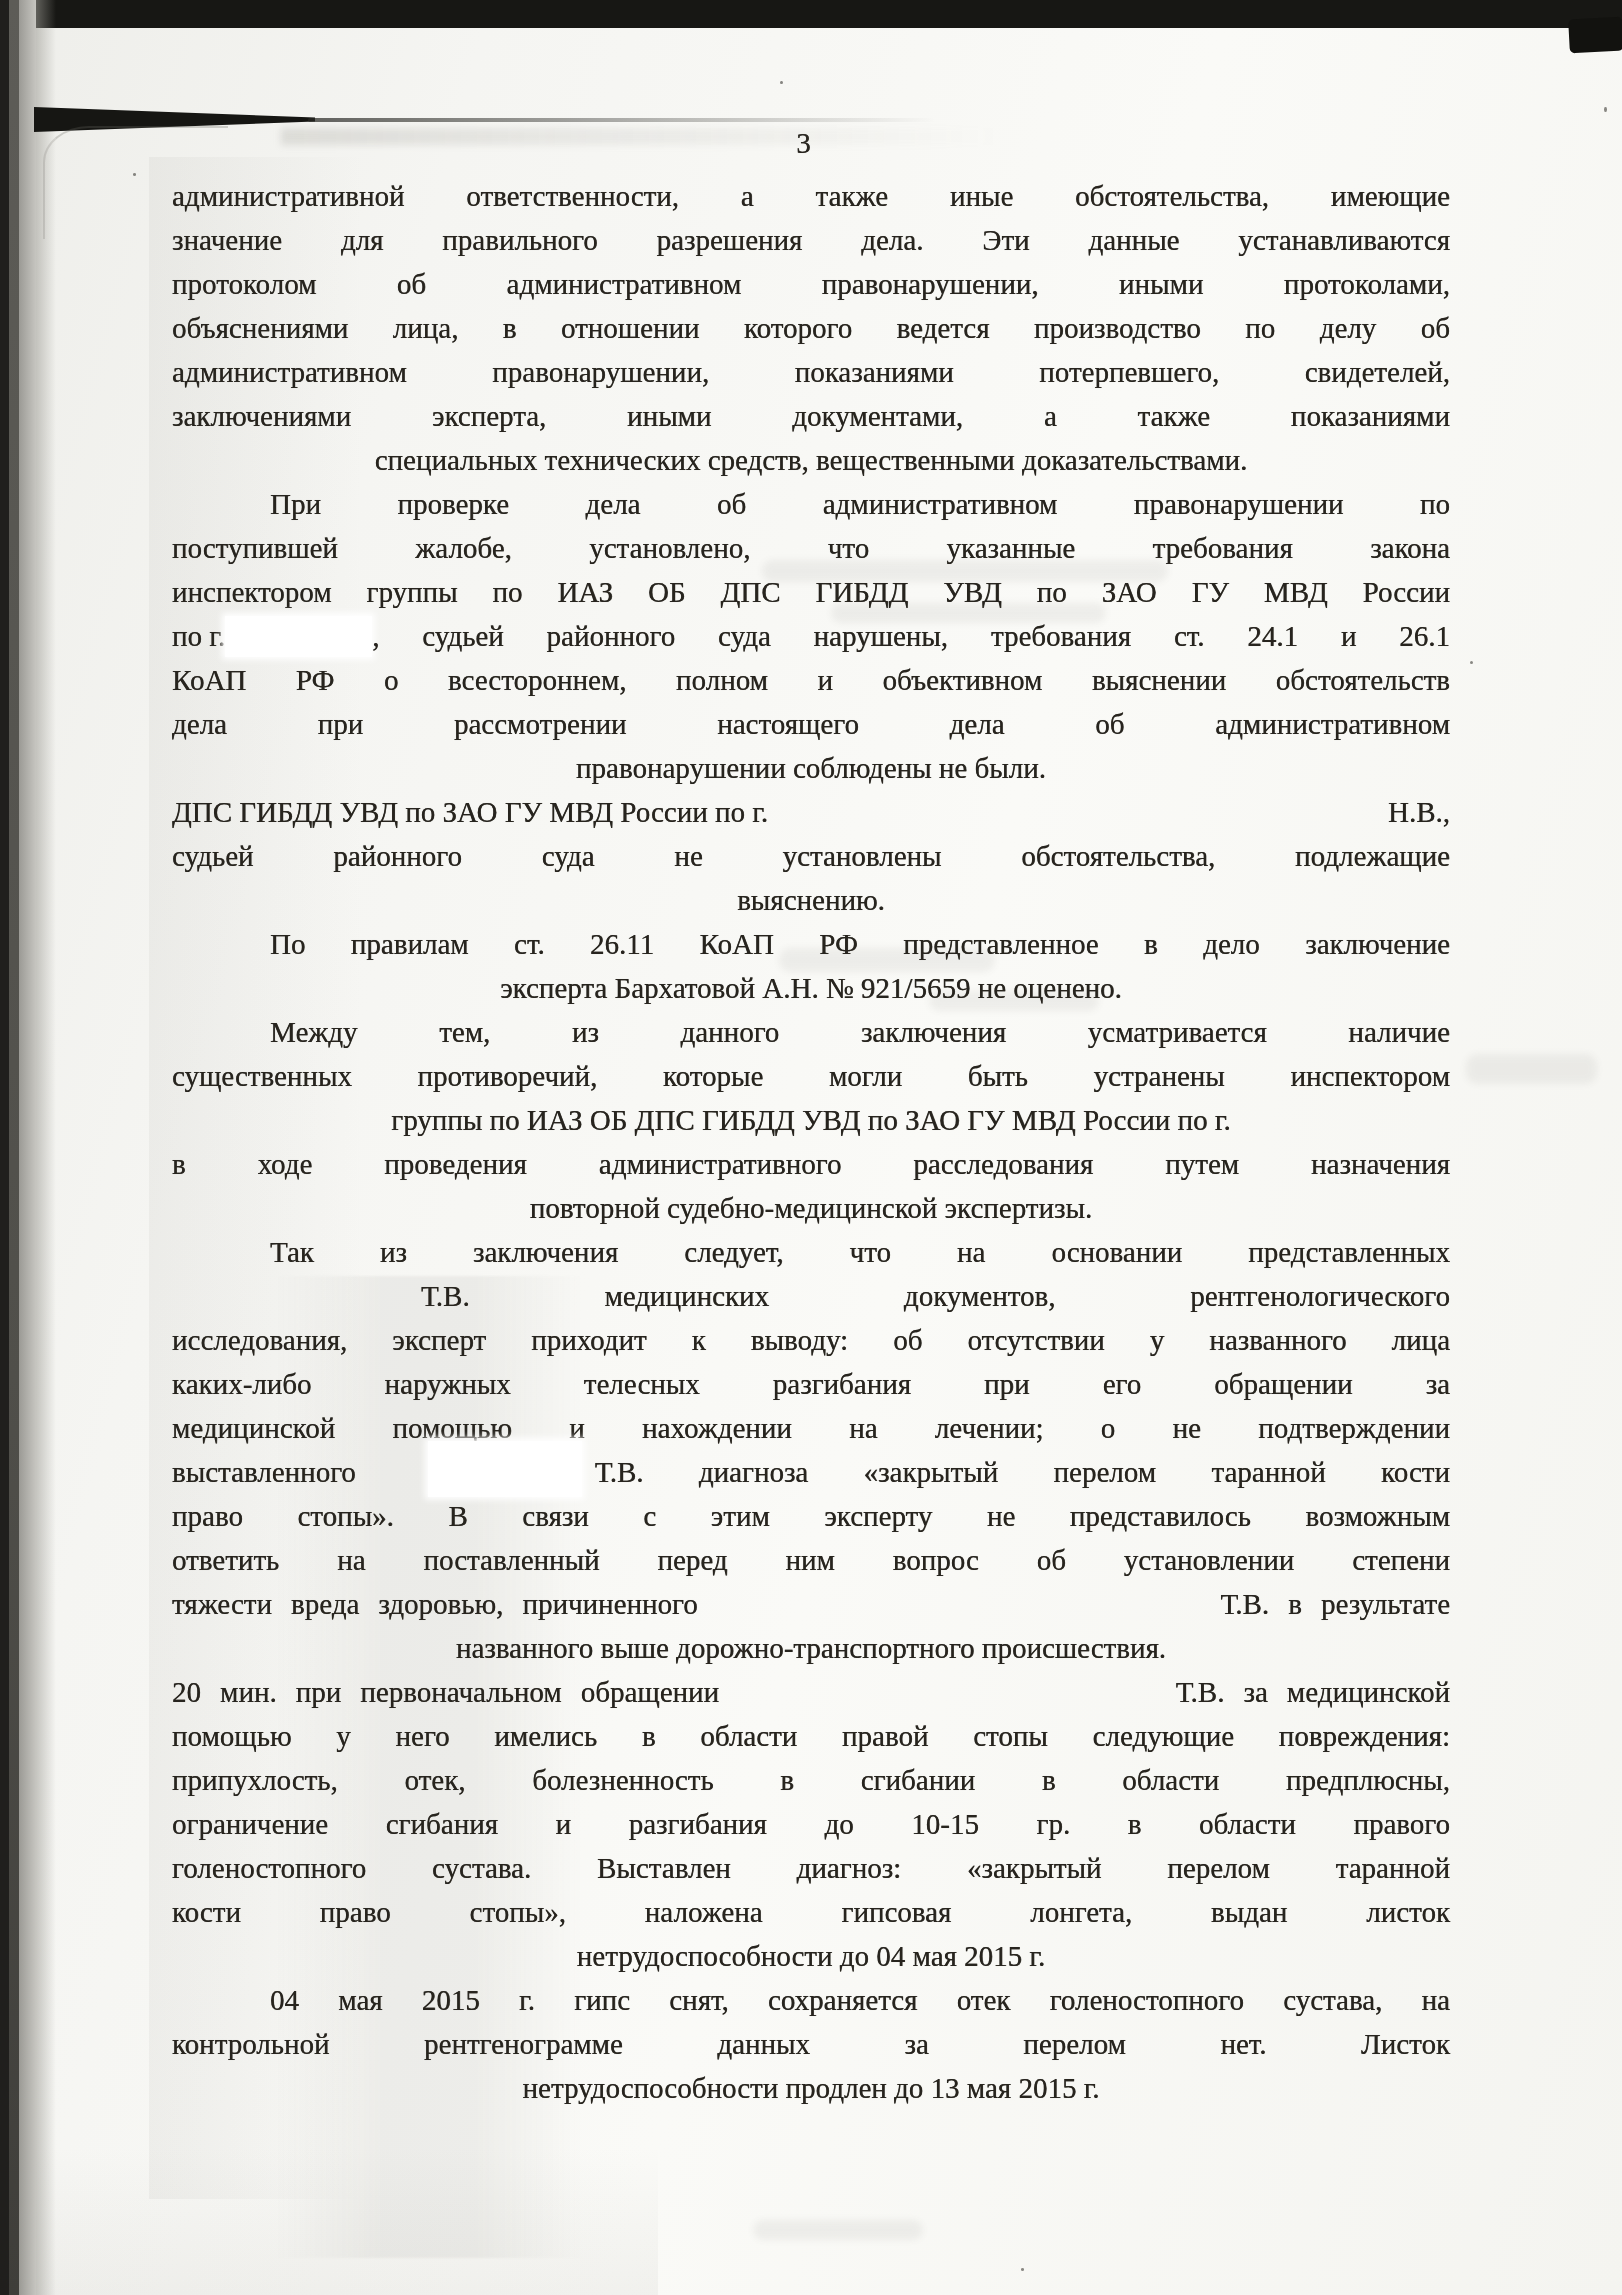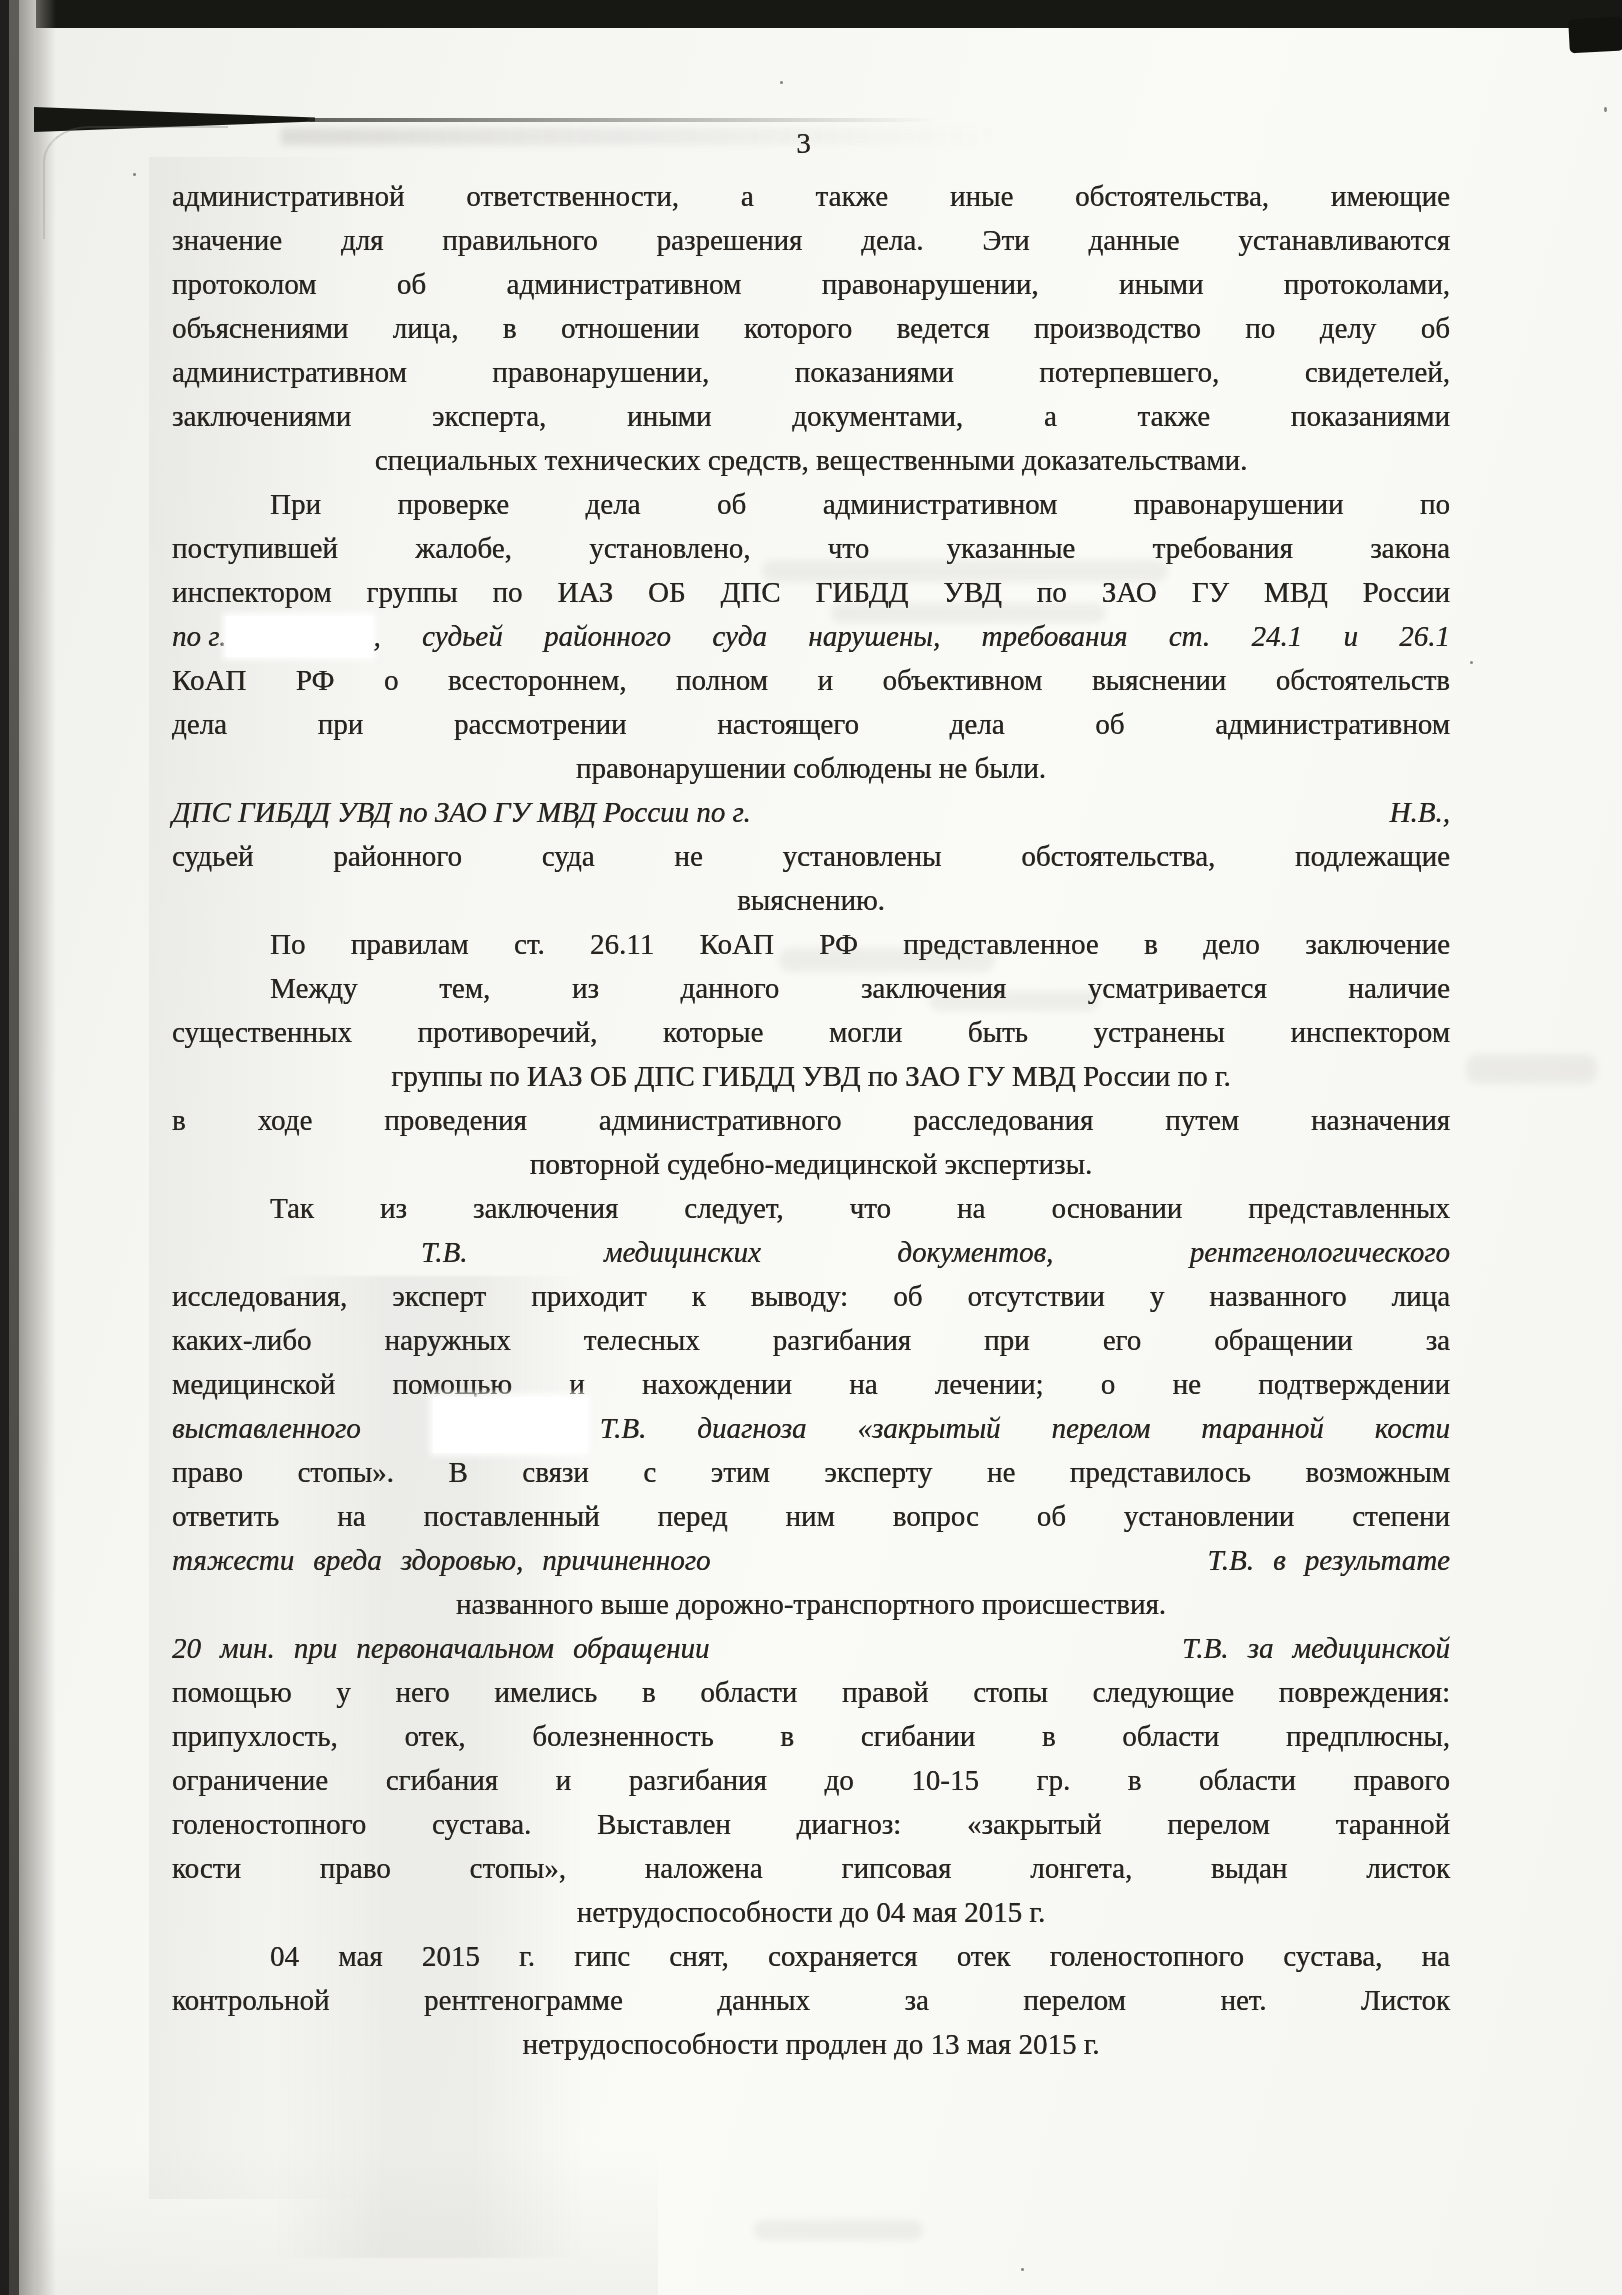--- a/index.html
+++ b/index.html
@@ -48,21 +48,21 @@
   }
   .text-block{
     position:absolute;left:157px;top:174px;width:1293px;
     font-size:29px;color:var(--ink,#27241e);
     text-shadow:0.3px 0 0 rgba(39,36,30,.75),0 0 0.7px rgba(39,36,30,.25);
   }
   .line{height:44px;line-height:44px;text-align:justify;text-align-last:justify;margin-left:15px;}
   .line.left{text-align:center;text-align-last:auto;}
   .line.indent{text-indent:98px;font-family:Liberation Serif, serif;}
   .line.flex{display:flex;align-items:baseline;text-indent:0;}
-  .seg{flex:0 0 auto;font-style:italic;}
+  .seg{flex:0 0 auto;}
   .seg.stretch{flex:1 1 auto;text-align:justify;text-align-last:justify;}
   .seg.ws{word-spacing:11.8px;}
   .gap{flex:1 1 auto;}
   .gap.fixed{flex:0 0 auto;}
   .redact-box{flex:0 0 auto;align-self:center;background:#ffffff;height:41px;
     box-shadow:0 0 6.5px 3.3px rgba(255,255,255,.95);}
   .redact-box.tall{height:56px;margin-top:-5.2px;}
 </style>
 </head>
 <body>
@@ -109,20 +109,21 @@
     <div class="line">дела при рассмотрении настоящего дела об административном</div>
     <div class="line left">правонарушении соблюдены не были.</div>
     <div class="line flex">
       <span class="seg">ДПС ГИБДД УВД по ЗАО ГУ МВД России по г.</span>
       <span class="gap"></span>
       <span class="seg">Н.В.,</span>
     </div>
     <div class="line">судьей районного суда не установлены обстоятельства, подлежащие</div>
     <div class="line left">выяснению.</div>
     <div class="line indent">По правилам ст. 26.11 КоАП РФ представленное в дело заключение</div>
+    <div class="line left">эксперта Бархатовой А.Н. № 921/5659 не оценено.</div>
     <div class="line indent">Между тем, из данного заключения усматривается наличие</div>
     <div class="line">существенных противоречий, которые могли быть устранены инспектором</div>
     <div class="line left">группы по ИАЗ ОБ ДПС ГИБДД УВД по ЗАО ГУ МВД России по г.</div>
     <div class="line">в ходе проведения административного расследования путем назначения</div>
     <div class="line left">повторной судебно-медицинской экспертизы.</div>
     <div class="line indent">Так из заключения следует, что на основании представленных</div>
     <div class="line flex">
       <span class="gap fixed" style="width: 249px;"></span>
       <span class="seg stretch">Т.В. медицинских документов, рентгенологического</span>
     </div>

